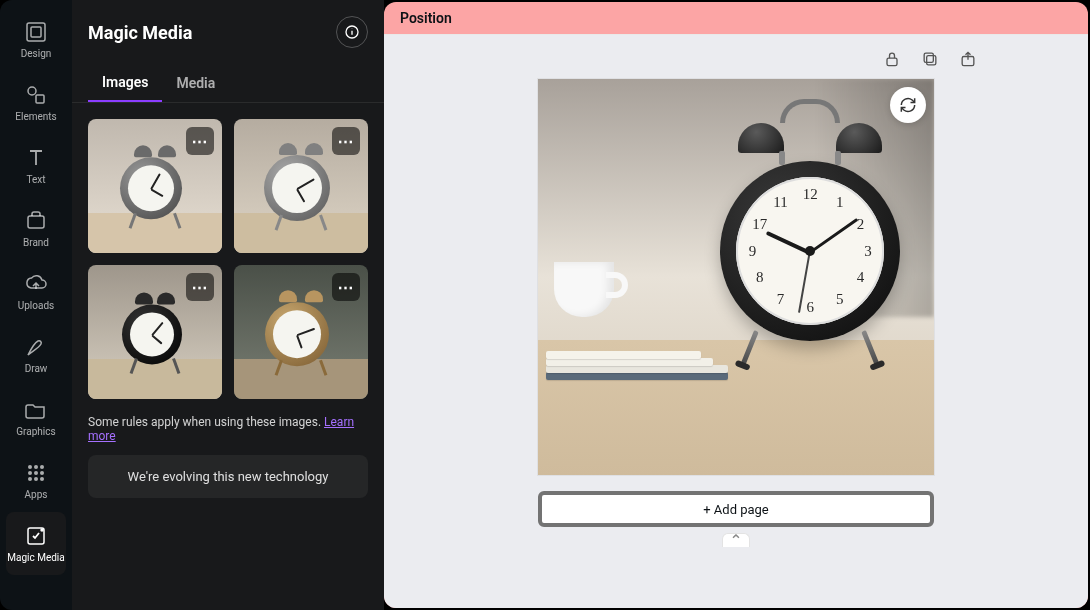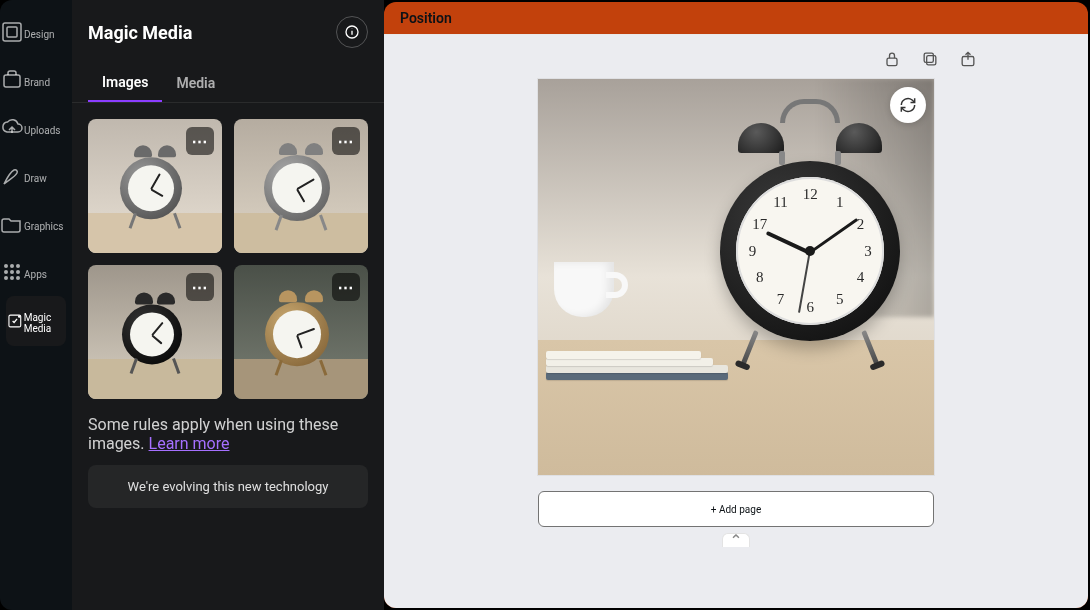--- a/index.html
+++ b/index.html
@@ -1,52 +1,52 @@
 <!DOCTYPE html>
 <html><head>
 <meta charset="utf-8">
 <style>
 *{margin:0;padding:0;box-sizing:border-box;font-family:-apple-system,BlinkMacSystemFont,"Segoe UI",Roboto,sans-serif}
 body{width:1090px;height:610px;background:#000;overflow:hidden;display:flex}
 .iconbar{width:72px;height:100%;background:#0d1216;display:flex;flex-direction:column;padding-top:8px;border-top-left-radius:12px;border-bottom-left-radius:12px}
-.iconbar-item{display:flex;flex-direction:row;align-items:center;padding:12px 0;cursor:pointer;color:rgba(255,255,255,.65)}
+.iconbar-item{display:flex;flex-direction:column;align-items:center;padding:12px 0;cursor:pointer;color:rgba(255,255,255,.65)}
 .iconbar-item.active{color:#fff;background:#18191b;border-radius:8px;margin:0 6px}
 .iconbar-item svg{width:24px;height:24px}
 .iconbar-item span{font-size:10px;margin-top:4px}
 .panel{width:312px;height:100%;background:#18191b;display:flex;flex-direction:column;color:#fff;position:relative}
 .panel-header{display:flex;align-items:center;justify-content:space-between;padding:16px}
 .panel-title{font-size:18px;font-weight:700}
 .info-btn{width:32px;height:32px;border:1px solid rgba(255,255,255,.25);border-radius:50%;display:flex;align-items:center;justify-content:center}
 .tabs{display:flex;border-bottom:1px solid rgba(255,255,255,.08);padding:0 16px}
 .tab{padding:10px 14px;font-size:14px;font-weight:600;color:rgba(255,255,255,.65);cursor:pointer;display:flex;align-items:center;gap:6px}
 .tab.active{color:#fff;border-bottom:2px solid #8b3dff}
 .badge-new{background:#8b3dff;color:#fff;font-size:10px;padding:2px 6px;border-radius:4px;font-weight:700}
 .results{padding:16px;display:grid;grid-template-columns:1fr 1fr;gap:12px;overflow-y:auto}
 .result{aspect-ratio:1;border-radius:8px;position:relative;overflow:hidden;cursor:pointer}
 .result .more{position:absolute;top:8px;right:8px;width:28px;height:28px;background:rgba(0,0,0,.55);border-radius:6px;color:#fff;display:flex;align-items:center;justify-content:center;font-size:16px;font-weight:700;letter-spacing:1px}
-.rules{padding:0 16px;font-size:16px;color:rgba(255,255,255,.8)}
+.rules{padding:0 16px;font-size:12px;color:rgba(255,255,255,.8)}
 .rules a{color:#a570ff;text-decoration:underline}
 .evolve{margin:12px 16px 0;padding:14px;background:#252627;border-radius:8px;font-size:13px;color:rgba(255,255,255,.85);text-align:center}
 .panel-footer{margin-top:auto;padding:0 16px 12px;display:flex;flex-direction:column;gap:8px}
 .btn{height:40px;border:none;border-radius:8px;font-size:14px;font-weight:600;cursor:pointer;display:flex;align-items:center;justify-content:center;gap:8px}
 .btn-primary{background:#8b3dff;color:#fff}
 .btn-secondary{background:#3a3b3d;color:#fff}
 .credits{text-align:center;font-size:11px;color:rgba(255,255,255,.8);padding:4px 0}
 .credits a{color:#fff;text-decoration:underline}
 .credits svg{width:12px;height:12px;vertical-align:-2px;margin-right:4px}
 .panel-collapse{position:absolute;right:-10px;top:50%;transform:translateY(-50%);width:12px;height:60px;background:#18191b;border-radius:0 6px 6px 0;display:flex;align-items:center;justify-content:center;color:#fff}
-.canvas{flex:1;background:#c2410c;border-radius:12px;margin:2px 2px 2px 0;display:flex;flex-direction:column;overflow:hidden}
+.canvas{flex:1;background:#fca5a5;border-radius:12px;margin:2px 2px 2px 0;display:flex;flex-direction:column;overflow:hidden}
 .toolbar{display:flex;align-items:center;padding:8px 16px;border-bottom:1px solid #e9e9e9}
 .toolbar-label{font-size:14px;font-weight:600;color:#0d1216}
 .stage{flex:1;background:#ebecf0;position:relative;display:flex;flex-direction:column;align-items:center;overflow:hidden}
 .page-actions{position:absolute;top:14px;right:110px;display:flex;gap:18px}
 .page-actions svg{width:20px;height:20px;color:#555;cursor:pointer}
 .artboard{width:396px;height:396px;background:#fff;margin-top:44px;position:relative;box-shadow:0 0 0 1px rgba(0,0,0,.05)}
 .redo-fab{position:absolute;top:8px;right:8px;width:36px;height:36px;background:#fff;border-radius:50%;display:flex;align-items:center;justify-content:center;box-shadow:0 2px 6px rgba(0,0,0,.15)}
-.add-page{width:396px;height:36px;margin-top:16px;background:#fff;border:1px solid #737373;border-radius:6px;font-size:10px;color:#0d1216;display:flex;align-items:center;justify-content:center;cursor:pointer}
+.add-page{width:396px;height:36px;margin-top:16px;background:#fff;border:4px solid #737373;border-radius:6px;font-size:13px;color:#0d1216;display:flex;align-items:center;justify-content:center;cursor:pointer}
 .page-up{width:28px;height:14px;background:#fff;border:1px solid #e3e3e3;border-bottom:none;border-radius:6px 6px 0 0;display:flex;align-items:center;justify-content:center;color:#888;margin-top:6px}
 .bottombar{height:44px;border-top:1px solid #e9e9e9;display:flex;align-items:center;padding:0 16px;gap:16px;font-size:13px;color:#0d1216}
 .notes-btn{display:flex;align-items:center;gap:6px;cursor:pointer}
 .spacer{flex:1}
 .zoom-slider{width:170px;height:4px;background:#d0d0d0;border-radius:2px;position:relative}
 .zoom-thumb{width:14px;height:14px;background:#0d1216;border-radius:50%;position:absolute;top:-5px}
 .bottombar svg{width:20px;height:20px}
 
 .thumb-bg{width:100%;height:100%;display:flex;align-items:flex-end;justify-content:center}
 .desk{width:100%;height:30%;}
@@ -84,20 +84,33 @@
 <div class="iconbar">
   <div class="iconbar-item">
       <svg viewBox="0 0 24 24" fill="none" stroke="currentColor" stroke-width="1.5">
         <rect x="3" y="3" width="18" height="18" rx="2"></rect>
         <rect x="7" y="7" width="10" height="10" rx="1"></rect>
       </svg>
       <span>Design</span>
     </div>
   <div class="iconbar-item">
       <svg viewBox="0 0 24 24" fill="none" stroke="currentColor" stroke-width="1.5">
+        <circle cx="8" cy="8" r="4"></circle>
+        <rect x="12" y="12" width="8" height="8" rx="1"></rect>
+      </svg>
+      <span>Elements</span>
+    </div>
+  <div class="iconbar-item">
+      <svg viewBox="0 0 24 24" fill="none" stroke="currentColor" stroke-width="1.8">
+        <path d="M6 5h12M12 5v14"></path>
+      </svg>
+      <span>Text</span>
+    </div>
+  <div class="iconbar-item">
+      <svg viewBox="0 0 24 24" fill="none" stroke="currentColor" stroke-width="1.5">
         <rect x="4" y="7" width="16" height="12" rx="2"></rect>
         <path d="M8 7V5a2 2 0 012-2h4a2 2 0 012 2v2"></path>
       </svg>
       <span>Brand</span>
     </div>
   <div class="iconbar-item">
       <svg viewBox="0 0 24 24" fill="none" stroke="currentColor" stroke-width="1.5">
         <path d="M7 16a5 5 0 01.5-9.9A6 6 0 0118 8a4 4 0 010 8H7z"></path>
         <path d="M12 12v5M9 14l3-3 3 3"></path>
       </svg>

